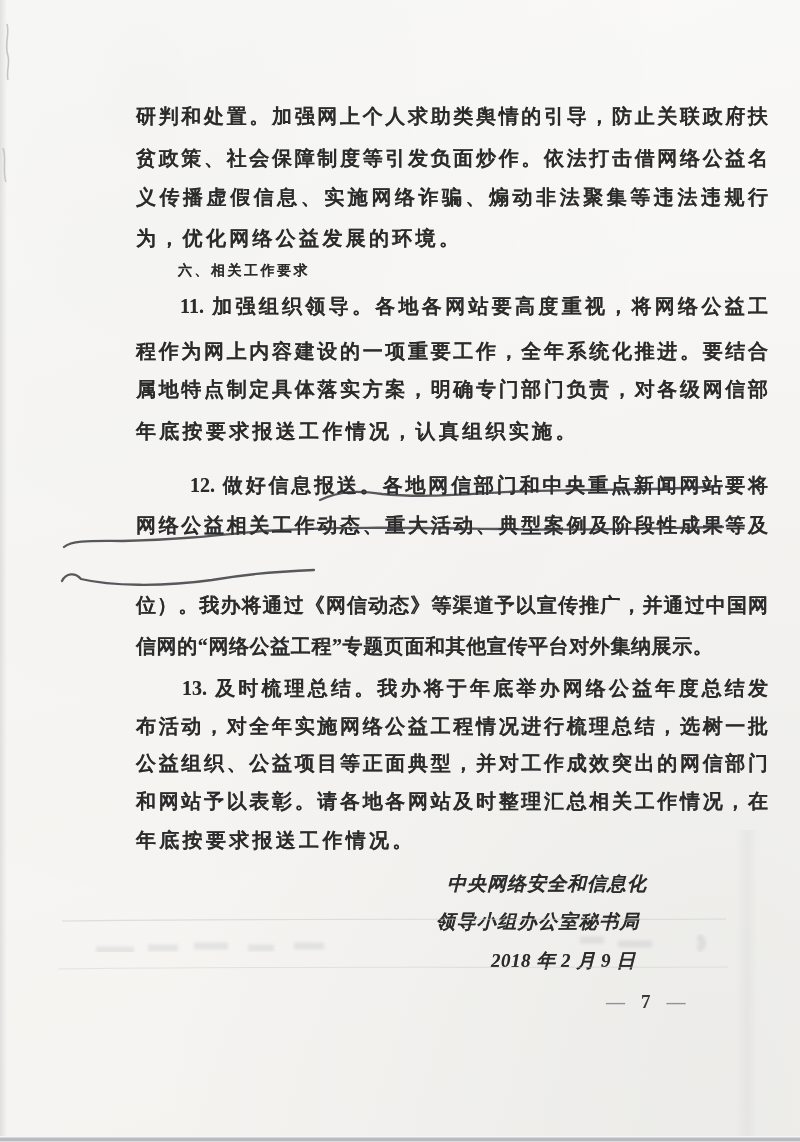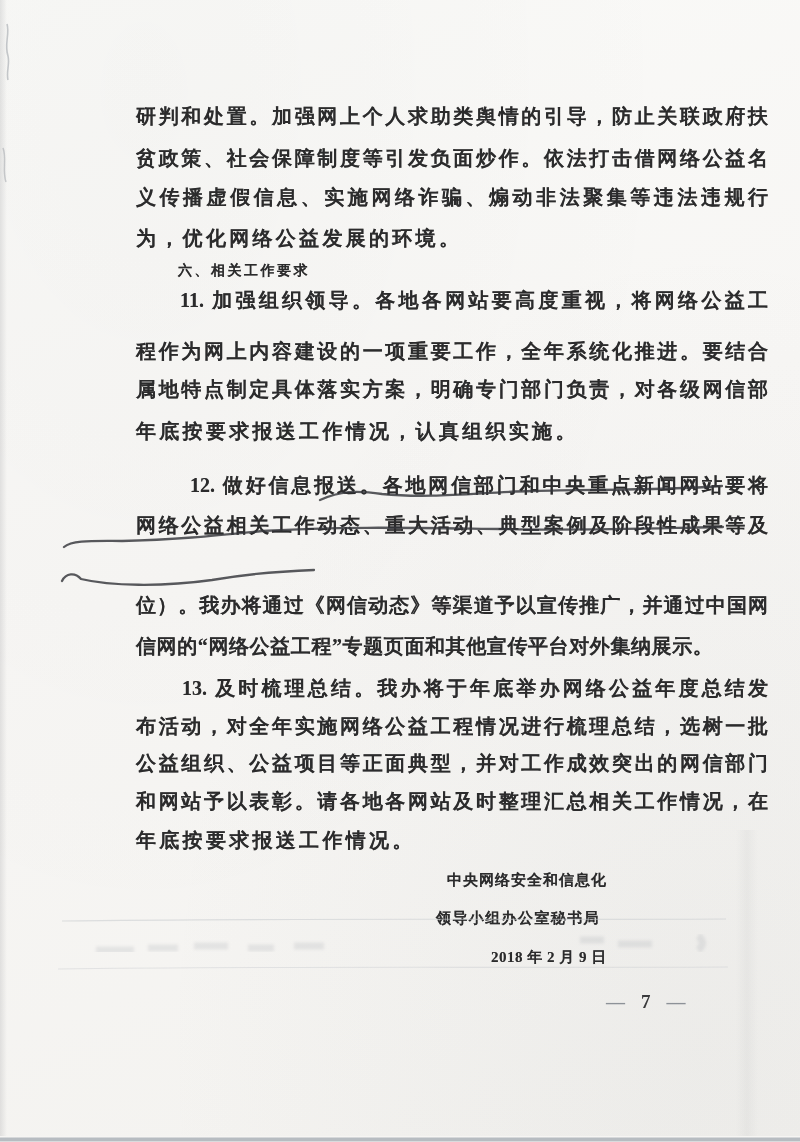--- a/index.html
+++ b/index.html
@@ -34,26 +34,27 @@
     text-align-last:justify;
   }
   .ind{left:132px;width:588px;}
   .head{
     font-weight:700;
     font-size:14px;
     letter-spacing:2.5px;
   }
   .sig{
     position:absolute;
-    font-size:15px;
+    font-size:19px;
     letter-spacing:1px;
     font-weight:600;
     color:#2b2b2c;
     white-space:nowrap;
     text-shadow:0 0 .5px rgba(40,40,40,.5);
+    font-style:italic;
   }
   .pagenum{
     position:absolute;
     top:991px;left:606px;
     display:flex;align-items:center;gap:16px;
     font-size:19px;font-weight:600;
   }
   .pagenum .dash{color:#8d9298;letter-spacing:0;}
   .pagenum .num{color:#3a3a3c;}
   .annot{position:absolute;left:0;top:0;pointer-events:none;}
@@ -76,21 +77,21 @@
 <div class="page">
 
   <div class="left-shadow"></div>
   <div class="crease"></div>
 
   <div class="ln j" style="top:103px">研判和处置。加强网上个人求助类舆情的引导，防止关联政府扶</div>
   <div class="ln j" style="top:145px">贫政策、社会保障制度等引发负面炒作。依法打击借网络公益名</div>
   <div class="ln j" style="top:184px">义传播虚假信息、实施网络诈骗、煽动非法聚集等违法违规行</div>
   <div class="ln" style="top:225px">为，优化网络公益发展的环境。</div>
   <div class="ln head" style="top:258px;left:130px">六、相关工作要求</div>
-  <div class="ln j ind" style="top:287px">11. 加强组织领导。各地各网站要高度重视，将网络公益工</div>
+  <div class="ln j ind" style="top:293px">11. 加强组织领导。各地各网站要高度重视，将网络公益工</div>
   <div class="ln j" style="top:338px">程作为网上内容建设的一项重要工作，全年系统化推进。要结合</div>
   <div class="ln j" style="top:376px">属地特点制定具体落实方案，明确专门部门负责，对各级网信部</div>
   <div class="ln" style="top:418px">年底按要求报送工作情况，认真组织实施。</div>
   <div class="ln j ind" style="top:472px;left:142px;width:578px">12. 做好信息报送。各地网信部门和中央重点新闻网站要将</div>
   <div class="ln j" style="top:512px">网络公益相关工作动态、重大活动、典型案例及阶段性成果等及</div>
   <div class="ln j" style="top:592px">位）。我办将通过《网信动态》等渠道予以宣传推广，并通过中国网</div>
   <div class="ln" style="top:633px;letter-spacing:0.6px">信网的“网络公益工程”专题页面和其他宣传平台对外集纳展示。</div>
   <div class="ln j ind" style="top:675px;left:134px;width:586px">13. 及时梳理总结。我办将于年底举办网络公益年度总结发</div>
   <div class="ln j" style="top:713px">布活动，对全年实施网络公益工程情况进行梳理总结，选树一批</div>
   <div class="ln j" style="top:750px">公益组织、公益项目等正面典型，并对工作成效突出的网信部门</div>

